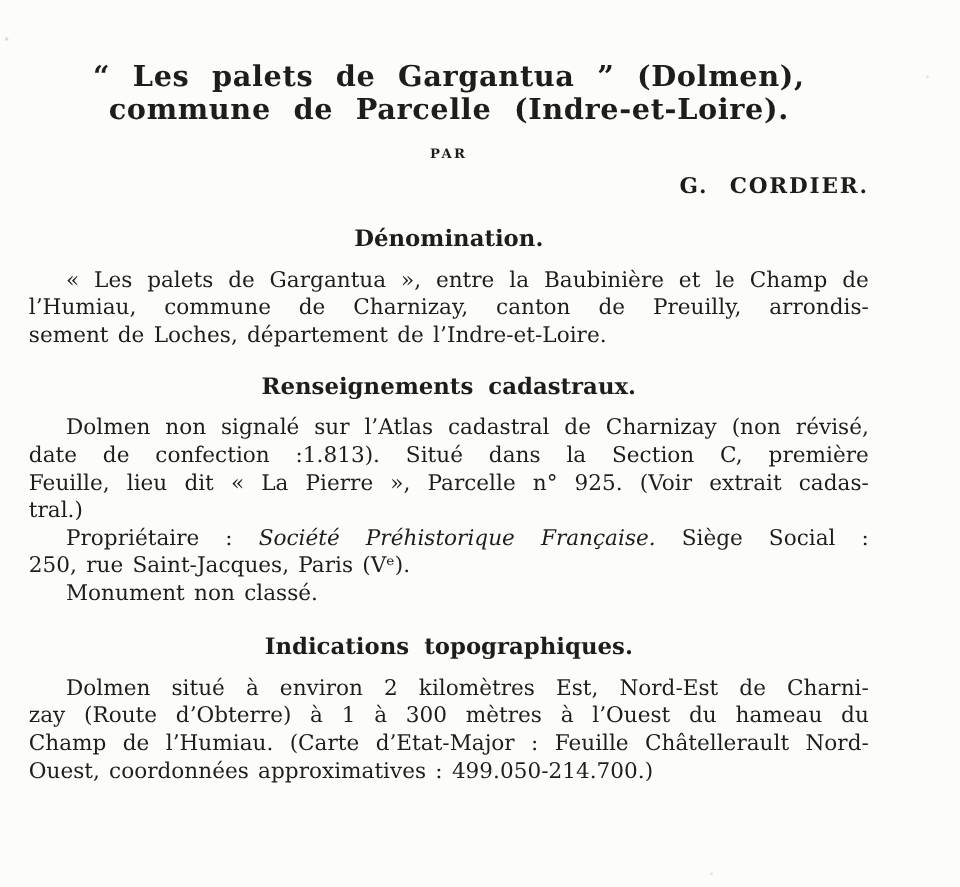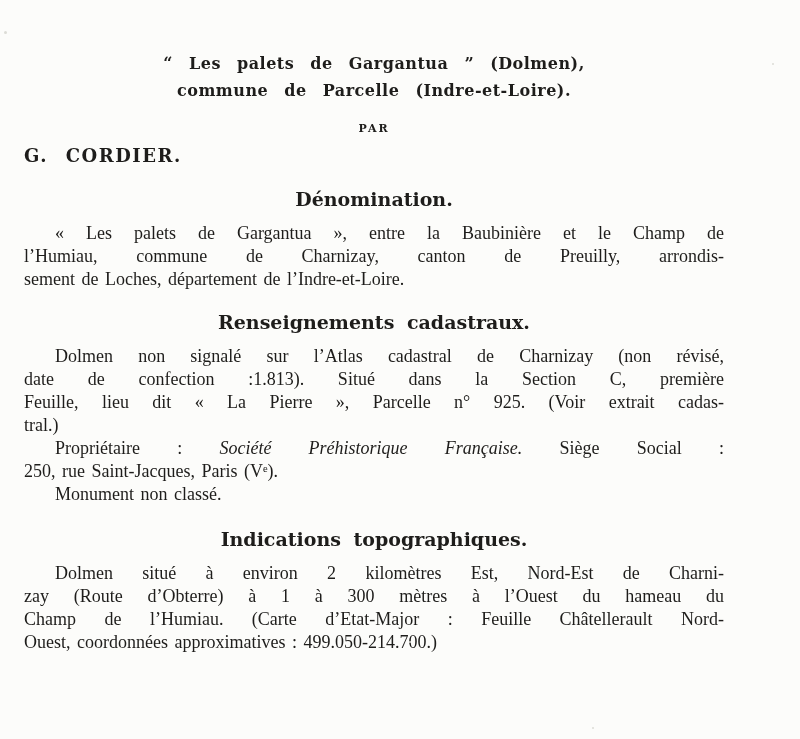--- a/index.html
+++ b/index.html
@@ -16,59 +16,59 @@
     color: var(--ink, #1e1d1b);
     box-sizing: border-box;
     padding-top: 50px;
   }
   .column {
     width: 700px;
     margin-left: 24px;
   }
   
   .title {
-    font-size: 16px;
+    font-size: 24px;
     line-height: 27px;
     font-weight: bold;
     text-align: center;
     word-spacing: 10px;
     letter-spacing: 0.5px;
     margin: 0;
   }
   
   .byline {
     margin-top: 18px;
     text-align: center;
     font-size: 11px;
     font-weight: bold;
     letter-spacing: 2px;
   }
   .author {
     margin-top: 10px;
-    text-align: left;
+    text-align: right;
     font-size: 18px;
     font-weight: bold;
     letter-spacing: 1.5px;
     word-spacing: 10px;
   }
   
   .heading {
     font-size: 19px;
     line-height: 22px;
     font-weight: bold;
     text-align: center;
     word-spacing: 6px;
     margin-top: 22px;
     margin-bottom: 12px;
   }
   .heading[data-si="1"] { margin-top: 20px; }
   .heading[data-si="2"] { margin-top: 4px; }
   .heading[data-si="3"] { margin-top: 22px; }
   
-  .para { margin: 0; font-family: Liberation Serif, serif; }
+  .para { margin: 0; }
   .heading + .para { margin-top: 0; }
   .pline {
     font-size: 18px;
     line-height: 23px;
     word-spacing: 2px;
     text-align: justify;
     text-align-last: justify;
   }
   .pline.first { text-indent: 31px; }
   .pline.last { text-align-last: left; }

